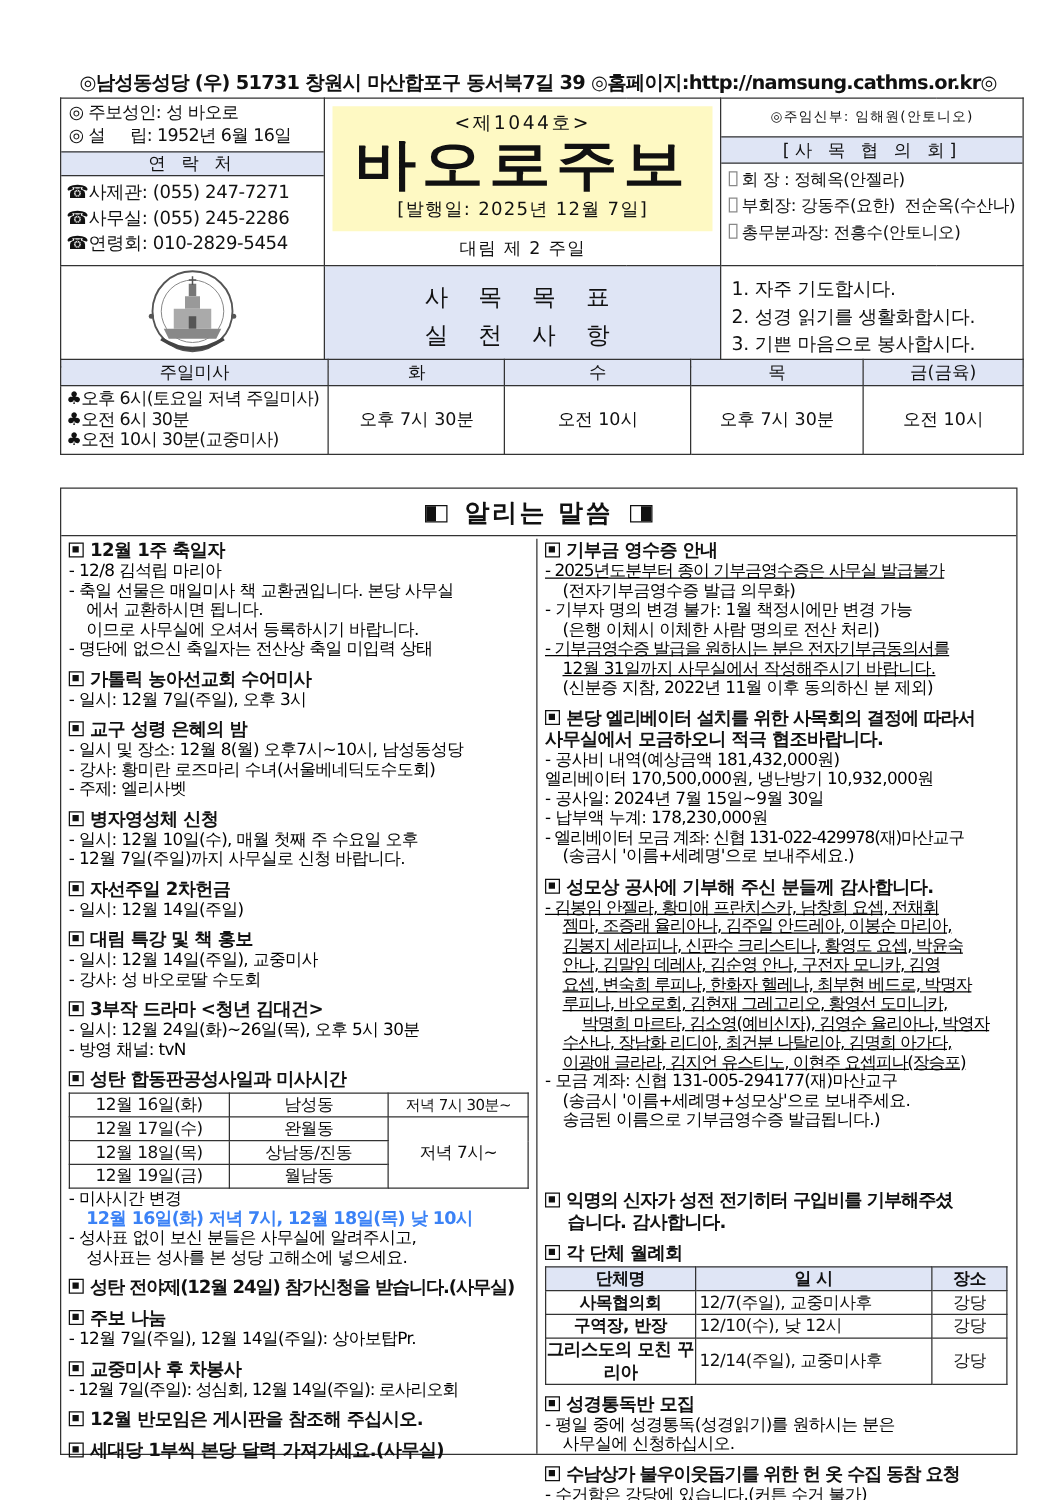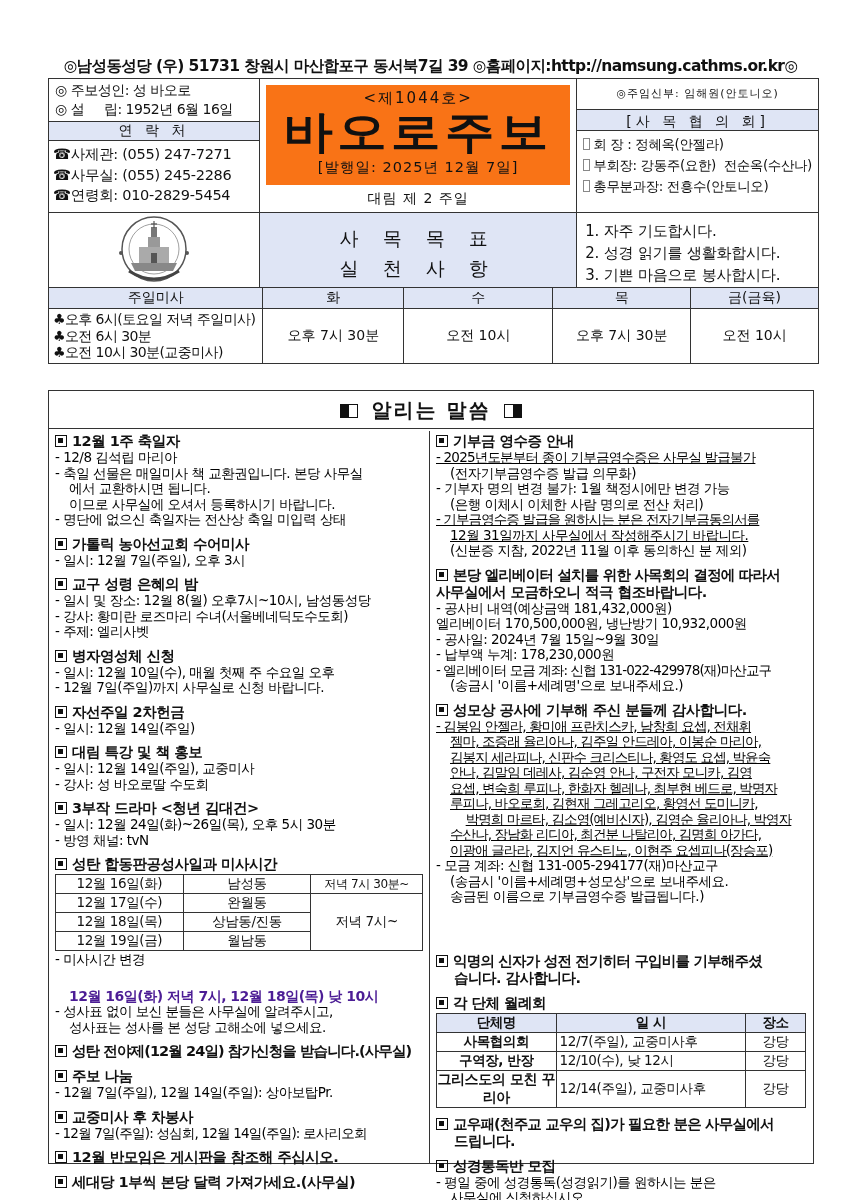--- a/index.html
+++ b/index.html
@@ -15,21 +15,21 @@
     
     .hdr { position: absolute; left: 48px; top: 78px; width: 771px; border-collapse: collapse; }
     .hdr td { border: 1.5px solid #333; vertical-align: middle; }
     .hdr .hl { background: #dfe5f5; }
 
     .info-lines { font-size: 14px; line-height: 19px; padding: 2px 6px; letter-spacing: -0.5px; }
     .contact-head { text-align: center; font-size: 14px; height: 20px; letter-spacing: 4px; }
     .contact-lines { font-size: 14.5px; line-height: 20.5px; padding: 3px 4px; letter-spacing: -0.3px; white-space: nowrap; }
 
     .masthead { padding: 6px 6px 0 6px; text-align: center; }
-    .mast-box { background: #f97316; padding: 4px 0 8px 0; }
+    .mast-box { background: #fef9c3; padding: 4px 0 8px 0; }
     .mast-issue { font-size: 15px; letter-spacing: 2px; }
     .mast-title { font-size: 44px; font-weight: 900; letter-spacing: 4px; line-height: 48px; transform: scaleX(1.12); display: inline-block; }
     .mast-date { font-size: 14.5px; letter-spacing: 1px; margin-top: 2px; }
     .mast-week { font-size: 14px; padding: 5px 0 4px 0; letter-spacing: 1px; }
 
     .pastor { font-size: 11px; text-align: center; height: 30px; letter-spacing: 1px; }
     .council-head { text-align: center; font-size: 14px; height: 22px; letter-spacing: 4px; }
     .council-lines { font-size: 13.5px; line-height: 21px; padding: 3px 6px; letter-spacing: -0.4px; white-space: nowrap; }
     .bullet-sq { display: inline-block; width: 7px; height: 12px; border: 1px solid #888; margin-right: 3px; vertical-align: -1px; }
 
@@ -52,21 +52,21 @@
     .col { position: absolute; top: 0; bottom: 0; padding: 2px 6px 0 6px; }
     .col.left { left: 0; width: 381px; border-right: 1.5px solid #333; }
     .col.right { left: 381px; width: 383px; }
 
     .sec { margin-bottom: 8px; }
     .sec-h { font-size: 14.5px; font-weight: bold; line-height: 17px; letter-spacing: -0.5px; }
     .sec-h .box { display: inline-block; width: 12px; height: 12px; border: 1.5px solid #111; margin-right: 5px; position: relative; vertical-align: -1px; }
     .sec-h .box::after { content: ""; position: absolute; left: 2px; top: 2px; width: 5px; height: 5px; background: #111; }
     .ln { font-size: 13.5px; line-height: 15.5px; letter-spacing: -0.5px; padding-left: 0; white-space: nowrap; color: #000000; }
     .ln.ind { padding-left: 14px; }
-    .ln.bold { font-weight: bold; font-size: 14px; color: #4c1d95; margin-top: 21px; }
+    .ln.bold { font-weight: bold; font-size: 14px; color: #3b82f6; }
     .ul { text-decoration: underline; }
 
     .xmas { width: 368px; border-collapse: collapse; margin: 1px 0 1px 0; }
     .xmas td { border: 1px solid #333; font-size: 13.5px; height: 19px; text-align: center; letter-spacing: -0.4px; }
 
     .monthly { width: 370px; border-collapse: collapse; margin-top: 1px; }
     .monthly td { border: 1px solid #333; font-size: 13.5px; height: 19px; letter-spacing: -0.4px; }
     .monthly .mh td { background: #dfe5f5; text-align: center; font-weight: bold; }
     .monthly .c1 { text-align: center; font-weight: bold; }
     .monthly .c1.small { font-size: 14px; }
@@ -343,24 +343,20 @@
           </tr>
           <tr>
             <td class="c1 small">그리스도의 모친 꾸리아</td>
             <td class="c2">12/14(주일), 교중미사후</td>
             <td class="c3">강당</td>
           </tr>
         </tbody>
           </table>
       </div>
       <div class="sec">
-        <div class="sec-h" style="letter-spacing:-0.8px;"><span class="box"></span><span>교우패(천주교 교우의 집)가 필요한 분은 사무실에서</span></div>
-        <div class="sec-h" style="padding-left:18px;">드립니다.</div>
-      </div>
-      <div class="sec">
         <div class="sec-h"><span class="box"></span><span>성경통독반 모집</span></div>
         <div class="ln">- 평일 중에 성경통독(성경읽기)를 원하시는 분은</div>
         <div class="ln ind">  사무실에 신청하십시오.</div>
       </div>
       <div class="sec">
         <div class="sec-h" style="letter-spacing:-0.9px;"><span class="box"></span><span>수남상가 불우이웃돕기를 위한 헌 옷 수집 동참 요청</span></div>
         <div class="ln">- 수거함은 강당에 있습니다.(커튼 수거 불가)</div>
       </div>
     </div>
   </div>

